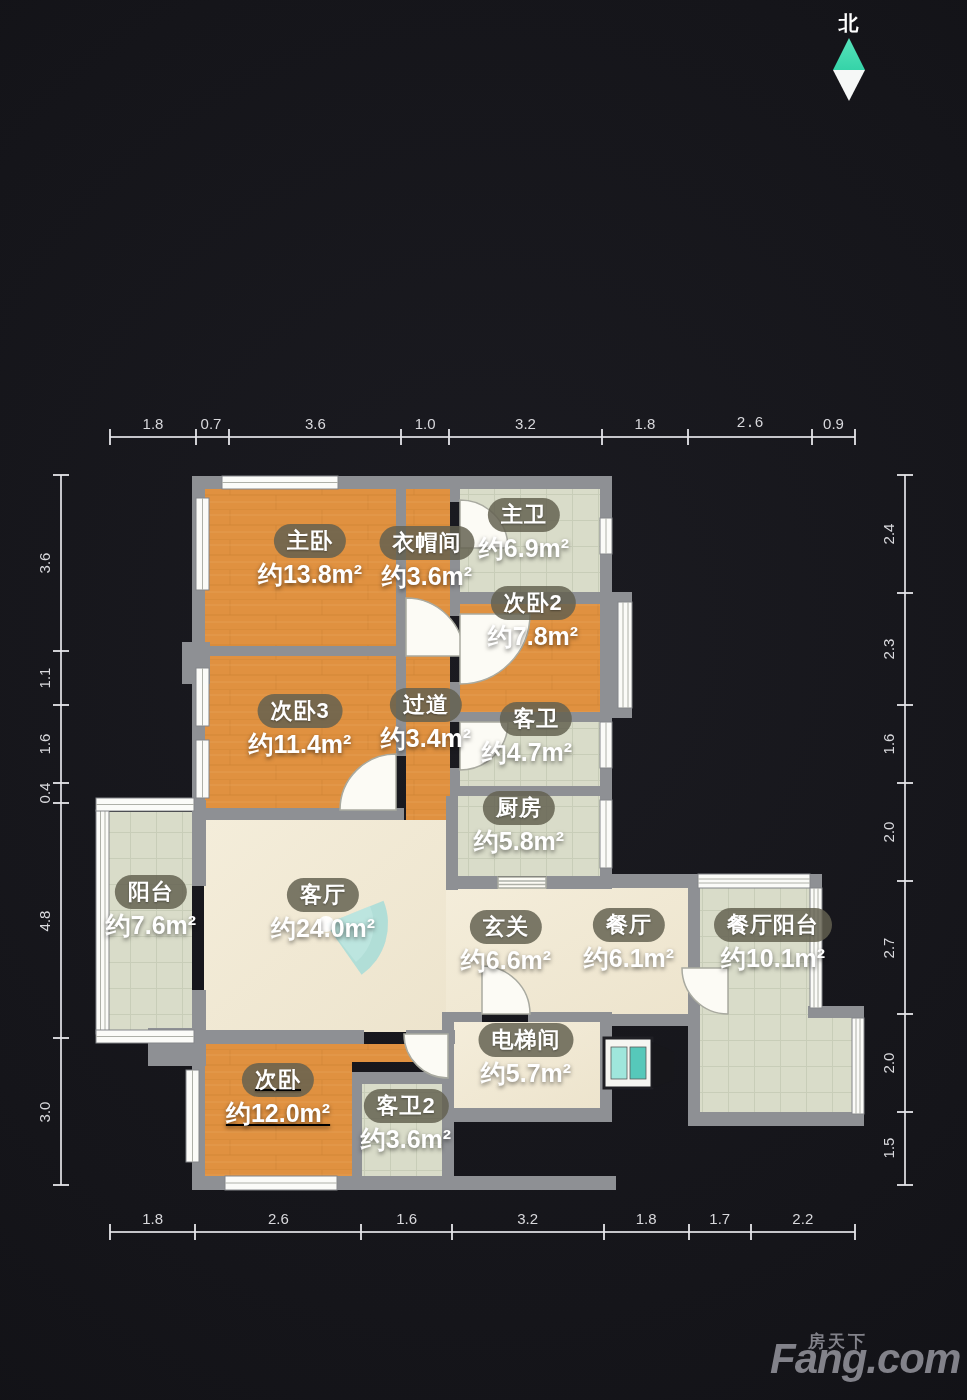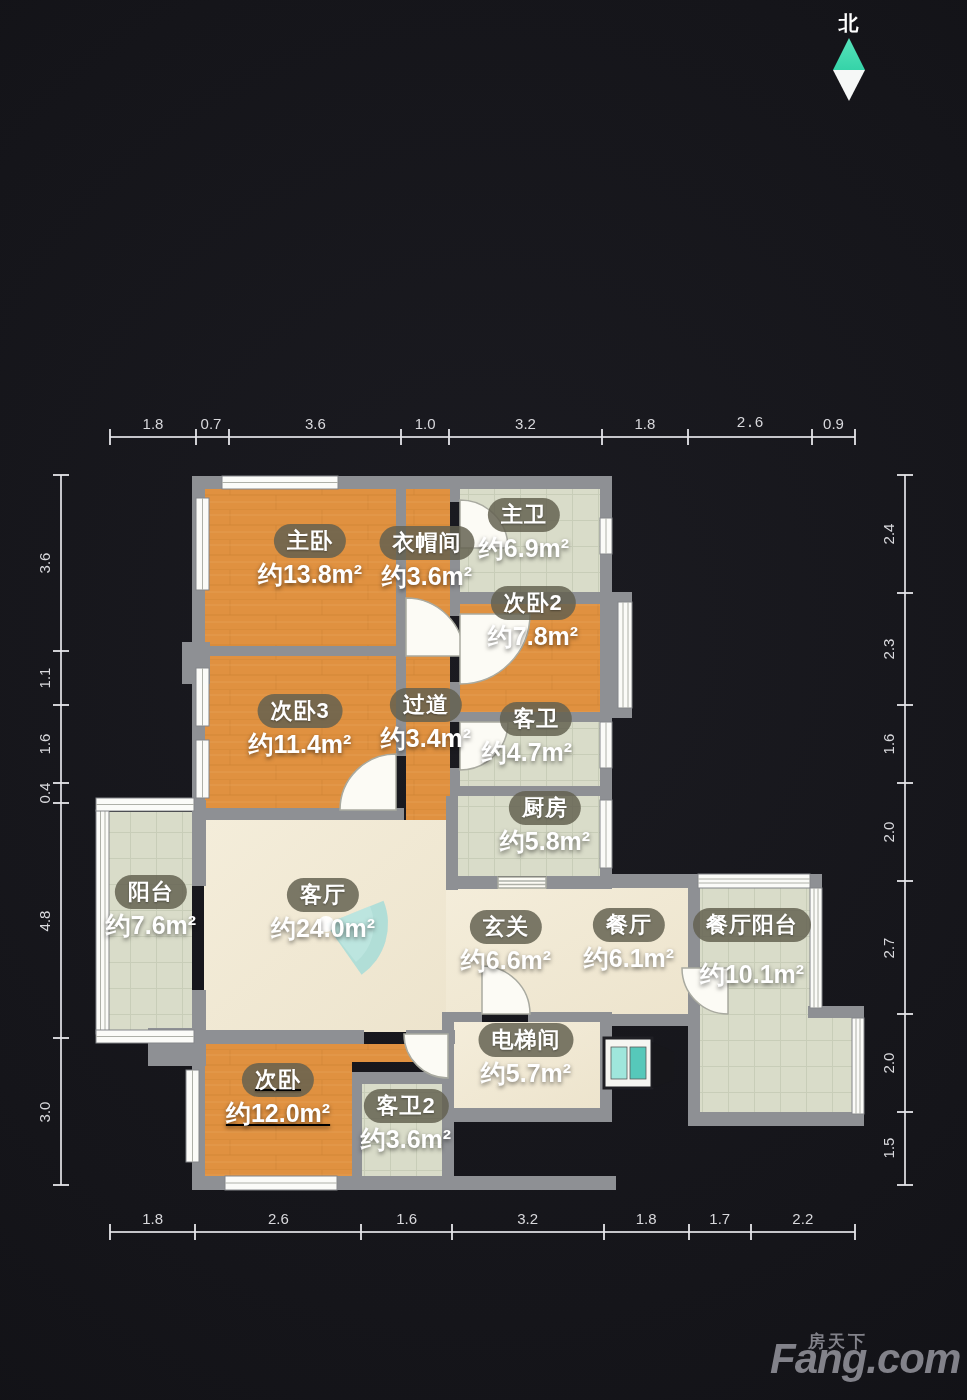--- a/index.html
+++ b/index.html
@@ -248,41 +248,41 @@
         <div class="room-area">约11.4m²</div>
       </div>
       <div class="room-label" style="left: 426px; top: 688px;">
         <div class="room-pill">过道</div>
         <div class="room-area">约3.4m²</div>
       </div>
       <div class="room-label" style="left: 527px; top: 702px; align-items: flex-end;">
         <div class="room-pill">客卫</div>
         <div class="room-area">约4.7m²</div>
       </div>
-      <div class="room-label" style="left: 545px; top: 791px; justify-content: center;">
+      <div class="room-label" style="left: 519px; top: 791px; justify-content: center;">
         <div class="room-pill">厨房</div>
         <div class="room-area">约5.8m²</div>
       </div>
       <div class="room-label" style="left: 151px; top: 875px;">
         <div class="room-pill">阳台</div>
         <div class="room-area">约7.6m²</div>
       </div>
       <div class="room-label" style="left: 323px; top: 878px;">
         <div class="room-pill">客厅</div>
         <div class="room-area">约24.0m²</div>
       </div>
       <div class="room-label" style="left: 506px; top: 910px;">
         <div class="room-pill">玄关</div>
         <div class="room-area">约6.6m²</div>
       </div>
       <div class="room-label" style="left: 629px; top: 908px;">
         <div class="room-pill">餐厅</div>
         <div class="room-area">约6.1m²</div>
       </div>
-      <div class="room-label" style="left: 752px; top: 908px; gap: 16px;">
+      <div class="room-label" style="left: 773px; top: 908px;">
         <div class="room-pill">餐厅阳台</div>
         <div class="room-area">约10.1m²</div>
       </div>
       <div class="room-label" style="left: 526px; top: 1023px;">
         <div class="room-pill">电梯间</div>
         <div class="room-area">约5.7m²</div>
       </div>
       <div class="room-label" style="left: 278px; top: 1063px; text-decoration: underline;">
         <div class="room-pill">次卧</div>
         <div class="room-area">约12.0m²</div>

